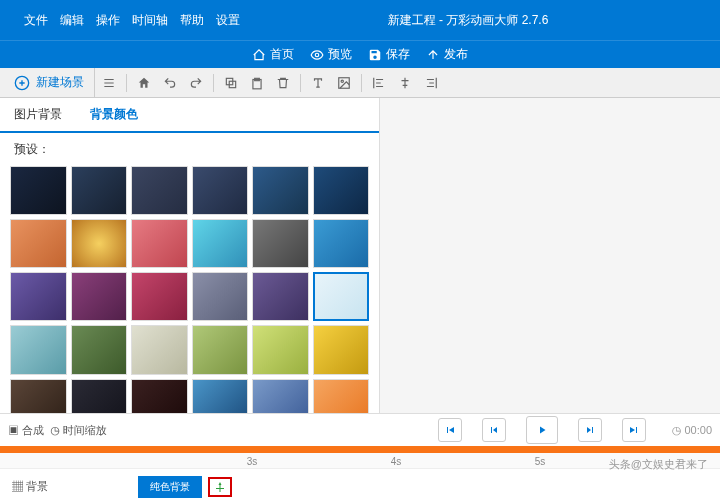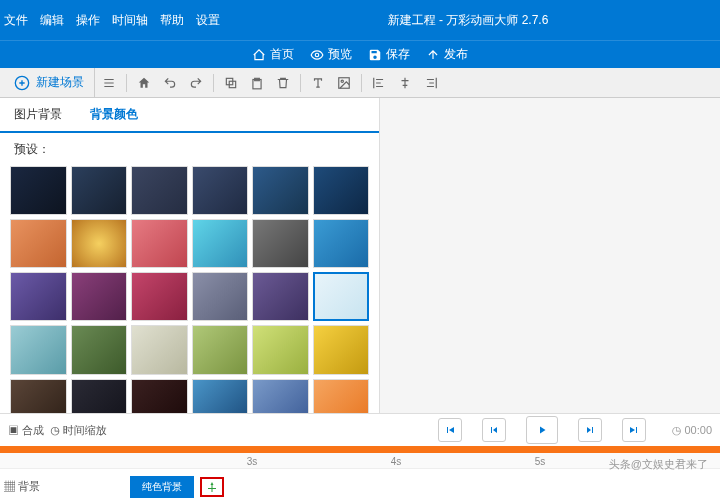--- a/index.html
+++ b/index.html
@@ -1,17 +1,17 @@
 <!DOCTYPE html>
 <html><head>
 <meta charset="utf-8">
 <style>
 *{margin:0;padding:0;box-sizing:border-box;font-family:"Microsoft YaHei",sans-serif;}
 body{width:720px;height:504px;overflow:hidden;background:#f5f5f5;position:relative;}
-.titlebar{height:40px;background:#0078d4;color:#fff;display:flex;align-items:center;padding:0 4px;font-size:12px;justify-content:flex-end;}
+.titlebar{height:40px;background:#0078d4;color:#fff;display:flex;align-items:center;padding:0 24px;font-size:12px;justify-content:flex-end;}
 .menubar{display:flex;gap:12px;}
 .menu-item{cursor:pointer;}
 .title-center{flex:1;text-align:center;font-size:12px;}
 .title-actions{height:28px;background:#0078d4;display:flex;align-items:center;justify-content:center;gap:16px;color:#fff;font-size:12px;border-top:1px solid rgba(255,255,255,0.15);text-align:right;}
 .title-action{display:flex;align-items:center;gap:4px;cursor:pointer;}
 .title-action svg{width:14px;height:14px;}
 .toolbar{height:30px;background:#f0f0f0;border-bottom:1px solid #ccc;display:flex;align-items:center;padding:0 4px;gap:2px;}
 .tool-btn{width:24px;height:24px;display:flex;align-items:center;justify-content:center;cursor:pointer;color:#666;}
 .tool-btn svg{width:14px;height:14px;}
 .tool-sep{width:1px;height:18px;background:#ccc;margin:0 3px;}
@@ -37,21 +37,21 @@
 .timeline{position:absolute;bottom:0;left:0;right:0;background:#fff;border-top:1px solid #ddd;}
 .tl-controls{height:32px;display:flex;align-items:center;gap:20px;padding:0 8px;font-size:11px;color:#555;justify-content:flex-end;}
 .tl-controls .lbl{margin-right:auto;}
 .tl-ctrl{width:24px;height:24px;border:1px solid #ccc;border-radius:3px;display:flex;align-items:center;justify-content:center;cursor:pointer;color:#0078d4;}
 .tl-ctrl.play{width:32px;height:28px;}
 .tl-ctrl svg{width:12px;height:12px;}
 .tl-time{color:#999;font-size:11px;margin-left:6px;}
 .tl-ruler{height:22px;background:#fafafa;border-top:7px solid #f97316;display:flex;font-size:10px;color:#888;position:relative;}
 .tl-tick{position:absolute;top:3px;transform:translateX(-50%);}
 .tl-track{height:36px;display:flex;align-items:center;padding:0 4px;gap:6px;background:#fff;border-top:1px solid #eee;}
-.tl-label{font-size:11px;color:#555;width:120px;}
+.tl-label{font-size:11px;color:#555;width:120px;margin-left:8px;}
 .tl-clip{height:22px;background:#0078d4;color:#fff;font-size:10px;display:flex;align-items:center;justify-content:center;padding:0 12px;}
 .tl-add{width:24px;height:20px;border:2px solid #d40000;display:flex;align-items:center;justify-content:center;cursor:pointer;}
 .tl-add svg{width:12px;height:12px;}
 .watermark{position:absolute;bottom:32px;right:12px;font-size:11px;color:#999;}
 </style>
 </head>
 <body>
 
 <div class="titlebar">
   <div class="menubar">

